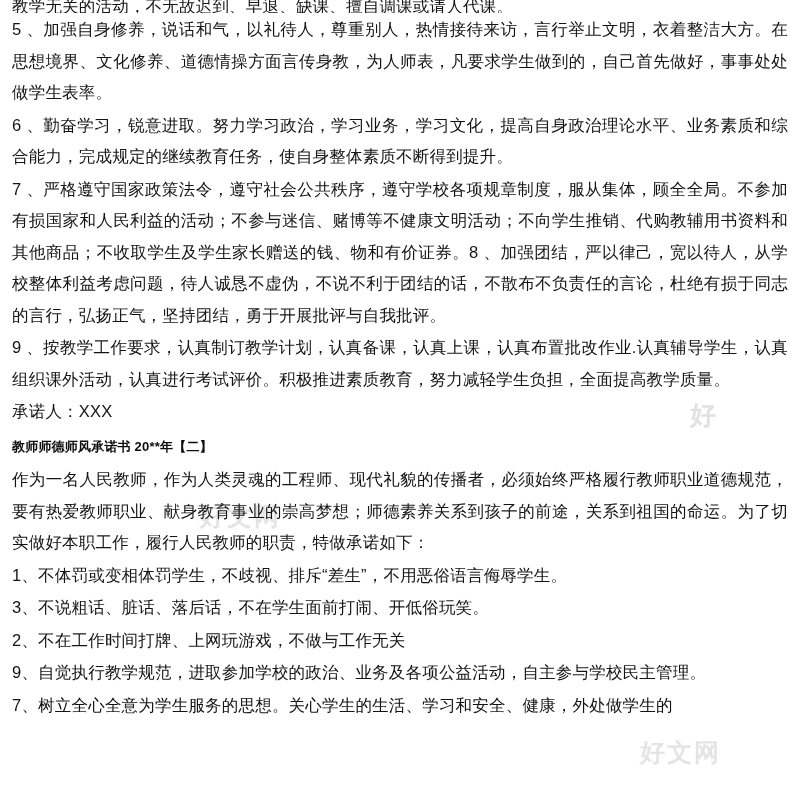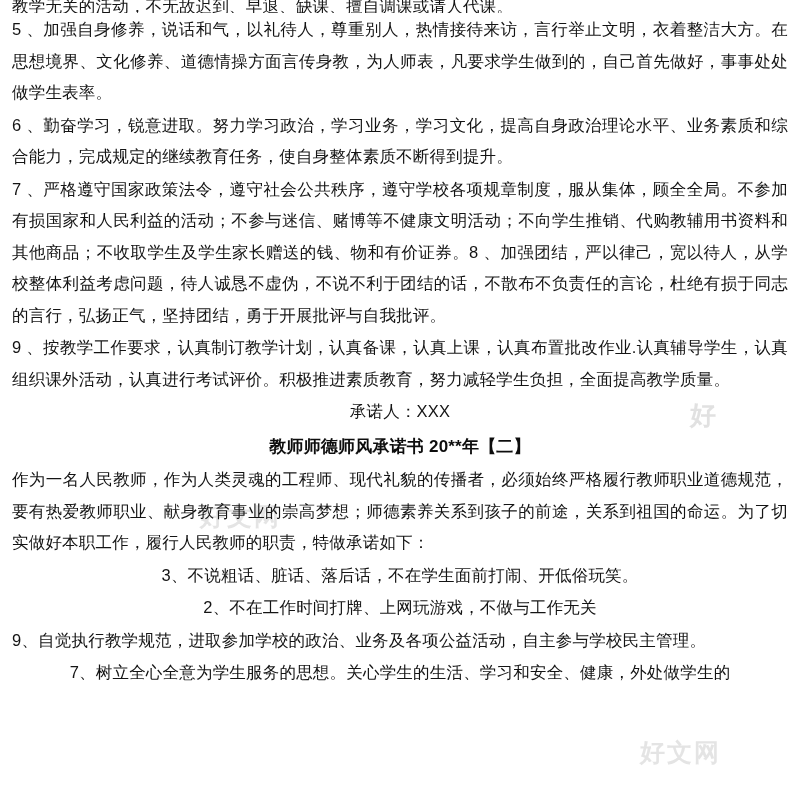--- a/index.html
+++ b/index.html
@@ -38,29 +38,28 @@
     white-space: pre-wrap;
   }
   p.clipped-top {
     margin-top: -9px;
     overflow: hidden;
     height: 22px;
     line-height: 31.5px;
   }
   p.heading {
     margin: 3px 0 2px 0;
-    font-size: 17px;
+    font-size: 13px;
     font-weight: bold;
     line-height: 31.5px;
     color: #0d0d0d;
     letter-spacing: 0.2px;
-    text-align: center;
   }
   p.short {
-    text-align: center;
+    text-align: left;
   }
   .watermark {
     position: absolute;
     z-index: 1;
     pointer-events: none;
     user-select: none;
     color: #d8d8d8;
     opacity: 0.75;
     font-size: 26px;
     font-weight: bold;
@@ -90,19 +89,20 @@
     <p class="para clipped-top">教学无关的活动，不无故迟到、早退、缺课、擅自调课或请人代课。</p>
     <p class="para">5 、加强自身修养，说话和气，以礼待人，尊重别人，热情接待来访，言行举止文明，衣着整洁大方。在思想境界、文化修养、道德情操方面言传身教，为人师表，凡要求学生做到的，自己首先做好，事事处处做学生表率。</p>
     <p class="para">6 、勤奋学习，锐意进取。努力学习政治，学习业务，学习文化，提高自身政治理论水平、业务素质和综合能力，完成规定的继续教育任务，使自身整体素质不断得到提升。</p>
     <p class="para">7 、严格遵守国家政策法令，遵守社会公共秩序，遵守学校各项规章制度，服从集体，顾全全局。不参加有损国家和人民利益的活动；不参与迷信、赌博等不健康文明活动；不向学生推销、代购教辅用书资料和其他商品；不收取学生及学生家长赠送的钱、物和有价证券。8 、加强团结，严以律己，宽以待人，从学校整体利益考虑问题，待人诚恳不虚伪，不说不利于团结的话，不散布不负责任的言论，杜绝有损于同志的言行，弘扬正气，坚持团结，勇于开展批评与自我批评。</p>
     <p class="para">9 、按教学工作要求，认真制订教学计划，认真备课，认真上课，认真布置批改作业.认真辅导学生，认真组织课外活动，认真进行考试评价。积极推进素质教育，努力减轻学生负担，全面提高教学质量。</p>
     <p class="para short">承诺人：XXX</p>
 
     <p class="heading">教师师德师风承诺书 20**年【二】</p>
 
     <p class="para">作为一名人民教师，作为人类灵魂的工程师、现代礼貌的传播者，必须始终严格履行教师职业道德规范，要有热爱教师职业、献身教育事业的崇高梦想；师德素养关系到孩子的前途，关系到祖国的命运。为了切实做好本职工作，履行人民教师的职责，特做承诺如下：</p>
+    <p class="para short">1、不体罚或变相体罚学生，不歧视、排斥“差生”，不用恶俗语言侮辱学生。</p>
     <p class="para short">3、不说粗话、脏话、落后话，不在学生面前打闹、开低俗玩笑。</p>
     <p class="para short">2、不在工作时间打牌、上网玩游戏，不做与工作无关</p>
     <p class="para">9、自觉执行教学规范，进取参加学校的政治、业务及各项公益活动，自主参与学校民主管理。</p>
     <p class="para short">7、树立全心全意为学生服务的思想。关心学生的生活、学习和安全、健康，外处做学生的</p>
 
   </div>
 </div>
 
 </body></html>

